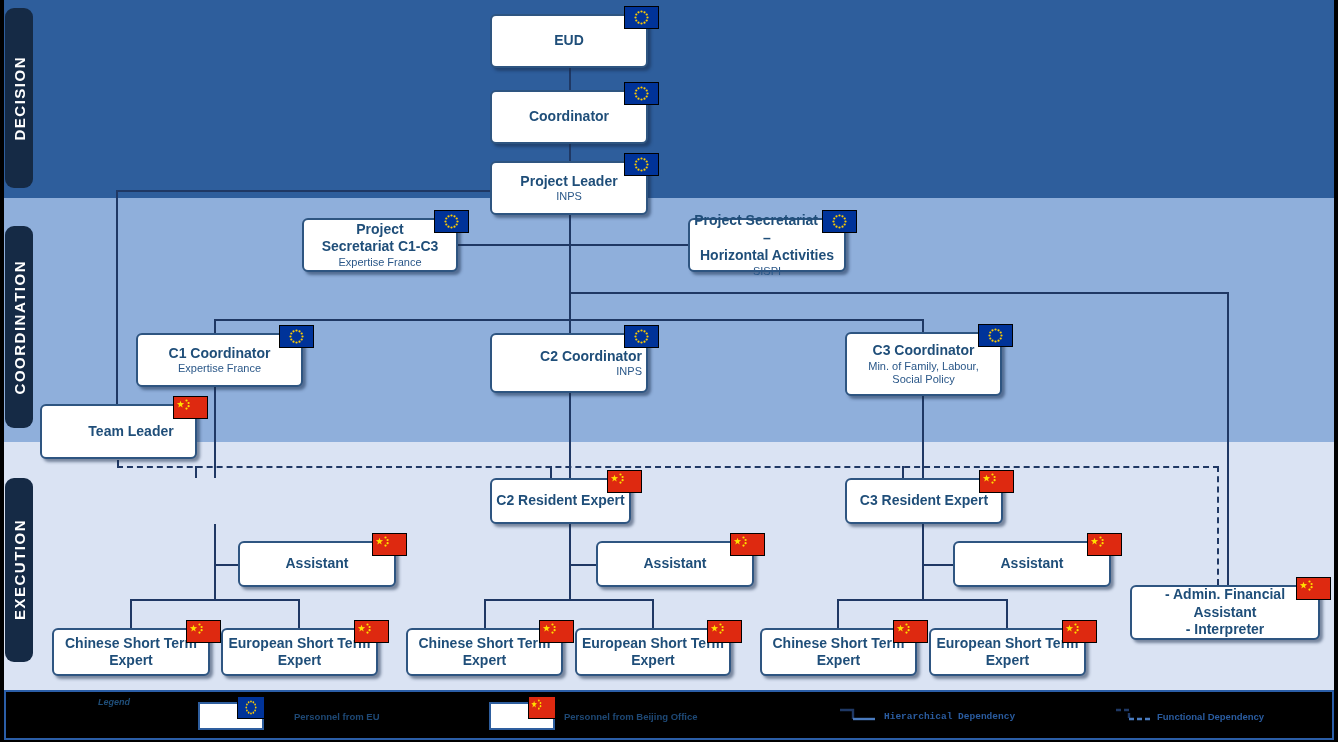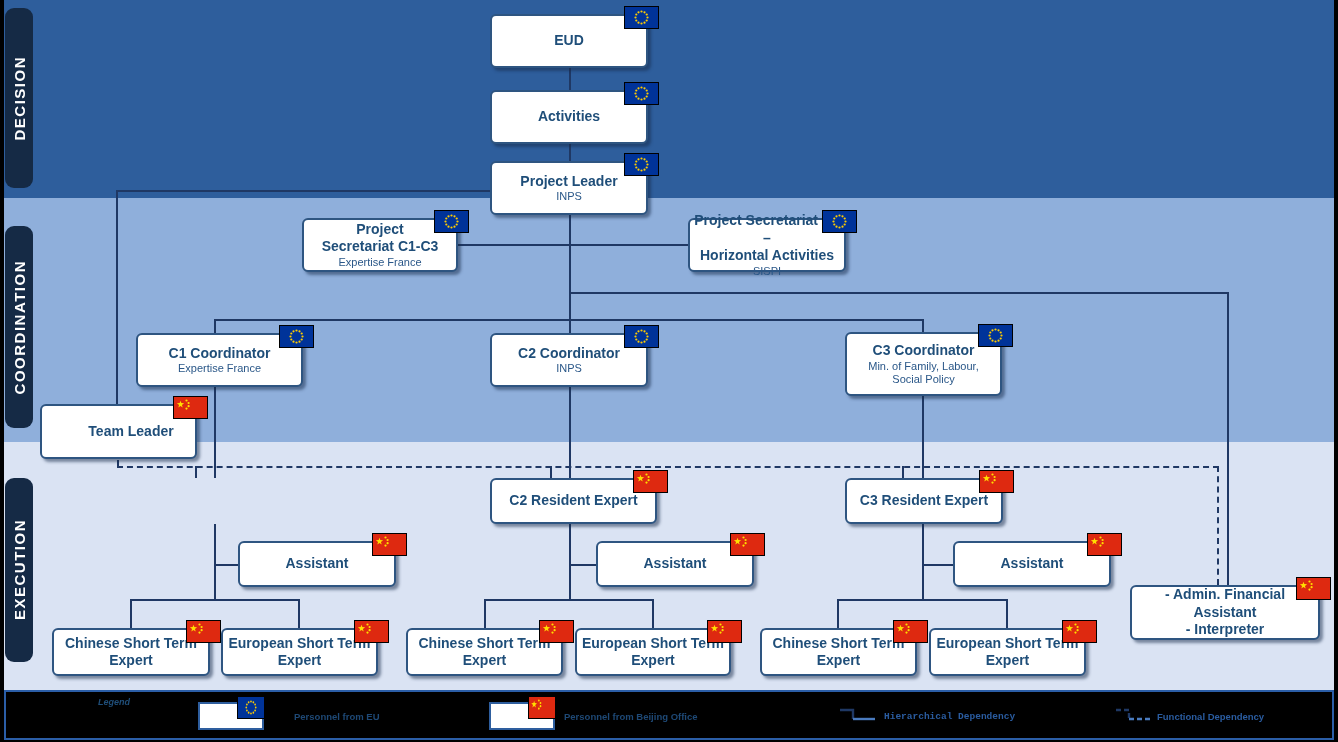--- a/index.html
+++ b/index.html
@@ -124,21 +124,21 @@
           <circle cx="21.7" cy="13.5" r="1.1" fill="#FFCC00"></circle>
           <circle cx="19.5" cy="15.7" r="1.1" fill="#FFCC00"></circle>
           <circle cx="16.5" cy="16.5" r="1.1" fill="#FFCC00"></circle>
           <circle cx="13.5" cy="15.7" r="1.1" fill="#FFCC00"></circle>
           <circle cx="11.3" cy="13.5" r="1.1" fill="#FFCC00"></circle>
           <circle cx="10.5" cy="10.5" r="1.1" fill="#FFCC00"></circle>
           <circle cx="11.3" cy="7.5" r="1.1" fill="#FFCC00"></circle>
           <circle cx="13.5" cy="5.3" r="1.1" fill="#FFCC00"></circle>
         </svg>
       </span>
-    <span class="t">Activities</span>
+    <span class="t">Coordinator</span>
   </div>
   <div class="node" style="left:490px;top:161px;width:158px;height:54px;">
     <span class="flag">
         <svg viewBox="0 0 33 21" preserveAspectRatio="none">
           <rect width="33" height="21" fill="#003399"></rect>
           <circle cx="16.5" cy="4.5" r="1.1" fill="#FFCC00"></circle>
           <circle cx="19.5" cy="5.3" r="1.1" fill="#FFCC00"></circle>
           <circle cx="21.7" cy="7.5" r="1.1" fill="#FFCC00"></circle>
           <circle cx="22.5" cy="10.5" r="1.1" fill="#FFCC00"></circle>
           <circle cx="21.7" cy="13.5" r="1.1" fill="#FFCC00"></circle>
@@ -212,21 +212,21 @@
           <circle cx="13.5" cy="15.7" r="1.1" fill="#FFCC00"></circle>
           <circle cx="11.3" cy="13.5" r="1.1" fill="#FFCC00"></circle>
           <circle cx="10.5" cy="10.5" r="1.1" fill="#FFCC00"></circle>
           <circle cx="11.3" cy="7.5" r="1.1" fill="#FFCC00"></circle>
           <circle cx="13.5" cy="5.3" r="1.1" fill="#FFCC00"></circle>
         </svg>
       </span>
     <span class="t">C1 Coordinator</span>
     <span class="o">Expertise France</span>
   </div>
-  <div class="node" style="left:490px;top:333px;width:158px;height:54px;">
+  <div class="node" style="left:490px;top:333px;width:158px;height:60px;align-items:flex-end;">
     <span class="flag">
         <svg viewBox="0 0 33 21" preserveAspectRatio="none">
           <rect width="33" height="21" fill="#003399"></rect>
           <circle cx="16.5" cy="4.5" r="1.1" fill="#FFCC00"></circle>
           <circle cx="19.5" cy="5.3" r="1.1" fill="#FFCC00"></circle>
           <circle cx="21.7" cy="7.5" r="1.1" fill="#FFCC00"></circle>
           <circle cx="22.5" cy="10.5" r="1.1" fill="#FFCC00"></circle>
           <circle cx="21.7" cy="13.5" r="1.1" fill="#FFCC00"></circle>
           <circle cx="19.5" cy="15.7" r="1.1" fill="#FFCC00"></circle>
           <circle cx="16.5" cy="16.5" r="1.1" fill="#FFCC00"></circle>
@@ -268,21 +268,21 @@
           <rect width="33" height="21" fill="#DE2910"></rect>
           <polygon points="6.5,3.7 7.38,6.04 10.11,6.33 7.93,7.96 8.73,10.57 6.5,9.0 4.27,10.57 5.07,7.96 2.89,6.33 5.62,6.04" fill="#FFDE00"></polygon>
           <circle cx="12.5" cy="3.5" r="1.1" fill="#FFDE00"></circle>
           <circle cx="14.6" cy="6" r="1.1" fill="#FFDE00"></circle>
           <circle cx="14.6" cy="9.2" r="1.1" fill="#FFDE00"></circle>
           <circle cx="12.5" cy="11.6" r="1.1" fill="#FFDE00"></circle>
         </svg>
       </span>
     <span class="t">Team Leader</span>
   </div>
-  <div class="node" style="left:490px;top:478px;width:167px;height:46px;">
+  <div class="node" style="left:490px;top:478px;width:141px;height:46px;">
     <span class="flag">
         <svg viewBox="0 0 33 21" preserveAspectRatio="none">
           <rect width="33" height="21" fill="#DE2910"></rect>
           <polygon points="6.5,3.7 7.38,6.04 10.11,6.33 7.93,7.96 8.73,10.57 6.5,9.0 4.27,10.57 5.07,7.96 2.89,6.33 5.62,6.04" fill="#FFDE00"></polygon>
           <circle cx="12.5" cy="3.5" r="1.1" fill="#FFDE00"></circle>
           <circle cx="14.6" cy="6" r="1.1" fill="#FFDE00"></circle>
           <circle cx="14.6" cy="9.2" r="1.1" fill="#FFDE00"></circle>
           <circle cx="12.5" cy="11.6" r="1.1" fill="#FFDE00"></circle>
         </svg>
       </span>

